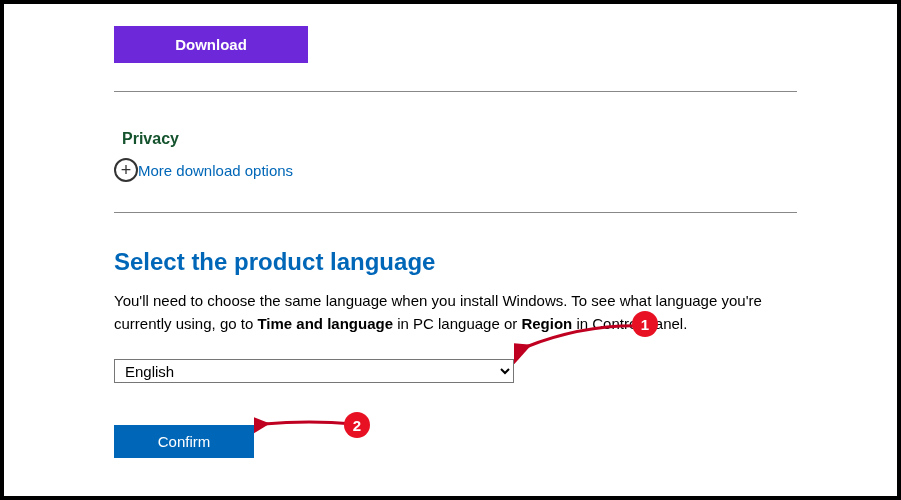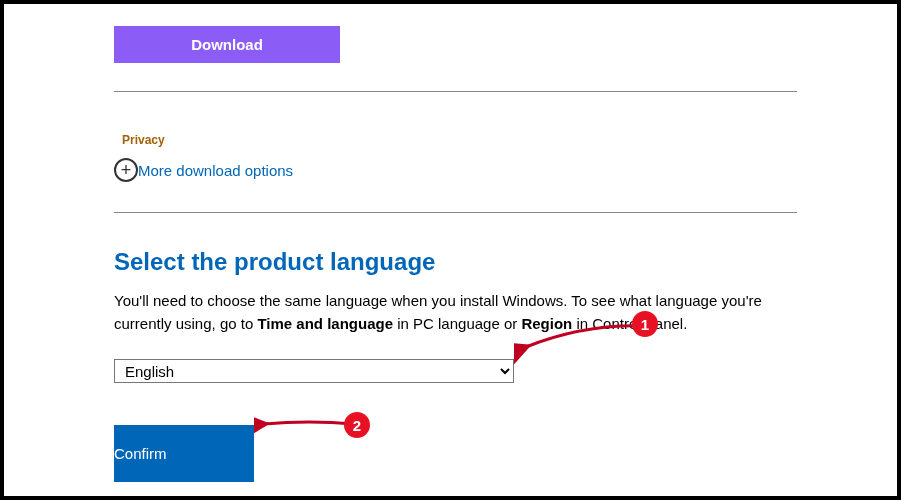--- a/index.html
+++ b/index.html
@@ -9,43 +9,43 @@
       font-family: "Segoe UI", Arial, sans-serif;
       background: #fff;
       border: 4px solid #000;
       position: relative;
       overflow: hidden;
     }
     .container {
       padding: 10px 100px 0 110px;
     }
     .download-btn {
-      background: #8b5cf6;
+      background: #6d28d9;
       color: #fff;
       border: none;
       font-size: 15px;
       font-weight: 600;
       padding: 10px 0;
-      width: 226px;
+      width: 194px;
       text-align: center;
       cursor: pointer;
       margin-top: 12px;
       margin-bottom: 28px;
     }
     .divider {
       border: none;
       border-top: 1px solid #888;
       margin: 0;
     }
     .privacy-row {
       margin-top: 38px;
     }
     .privacy-link {
-      color: #a16207;
-      font-size: 12px;
+      color: #14532d;
+      font-size: 16px;
       font-weight: 600;
       cursor: pointer;
       margin-left: 8px;
     }
     .expand-row {
       display: flex;
       align-items: center;
       margin-top: 10px;
       margin-bottom: 30px;
       cursor: pointer;
@@ -91,23 +91,23 @@
       border: 1px solid #767676;
       background: #fff;
       cursor: pointer;
     }
     .confirm-btn {
       background: #0067b8;
       color: #fff;
       border: none;
       font-size: 15px;
       font-weight: 400;
-      padding: 20px 0;
+      padding: 8px 0;
       width: 140px;
-      text-align: left;
+      text-align: center;
       cursor: pointer;
       margin-top: 42px;
       margin-bottom: 34px;
     }
     
     .anno { position: absolute; pointer-events: none; }
     .badge {
       width: 26px;
       height: 26px;
       background: #e81123;

